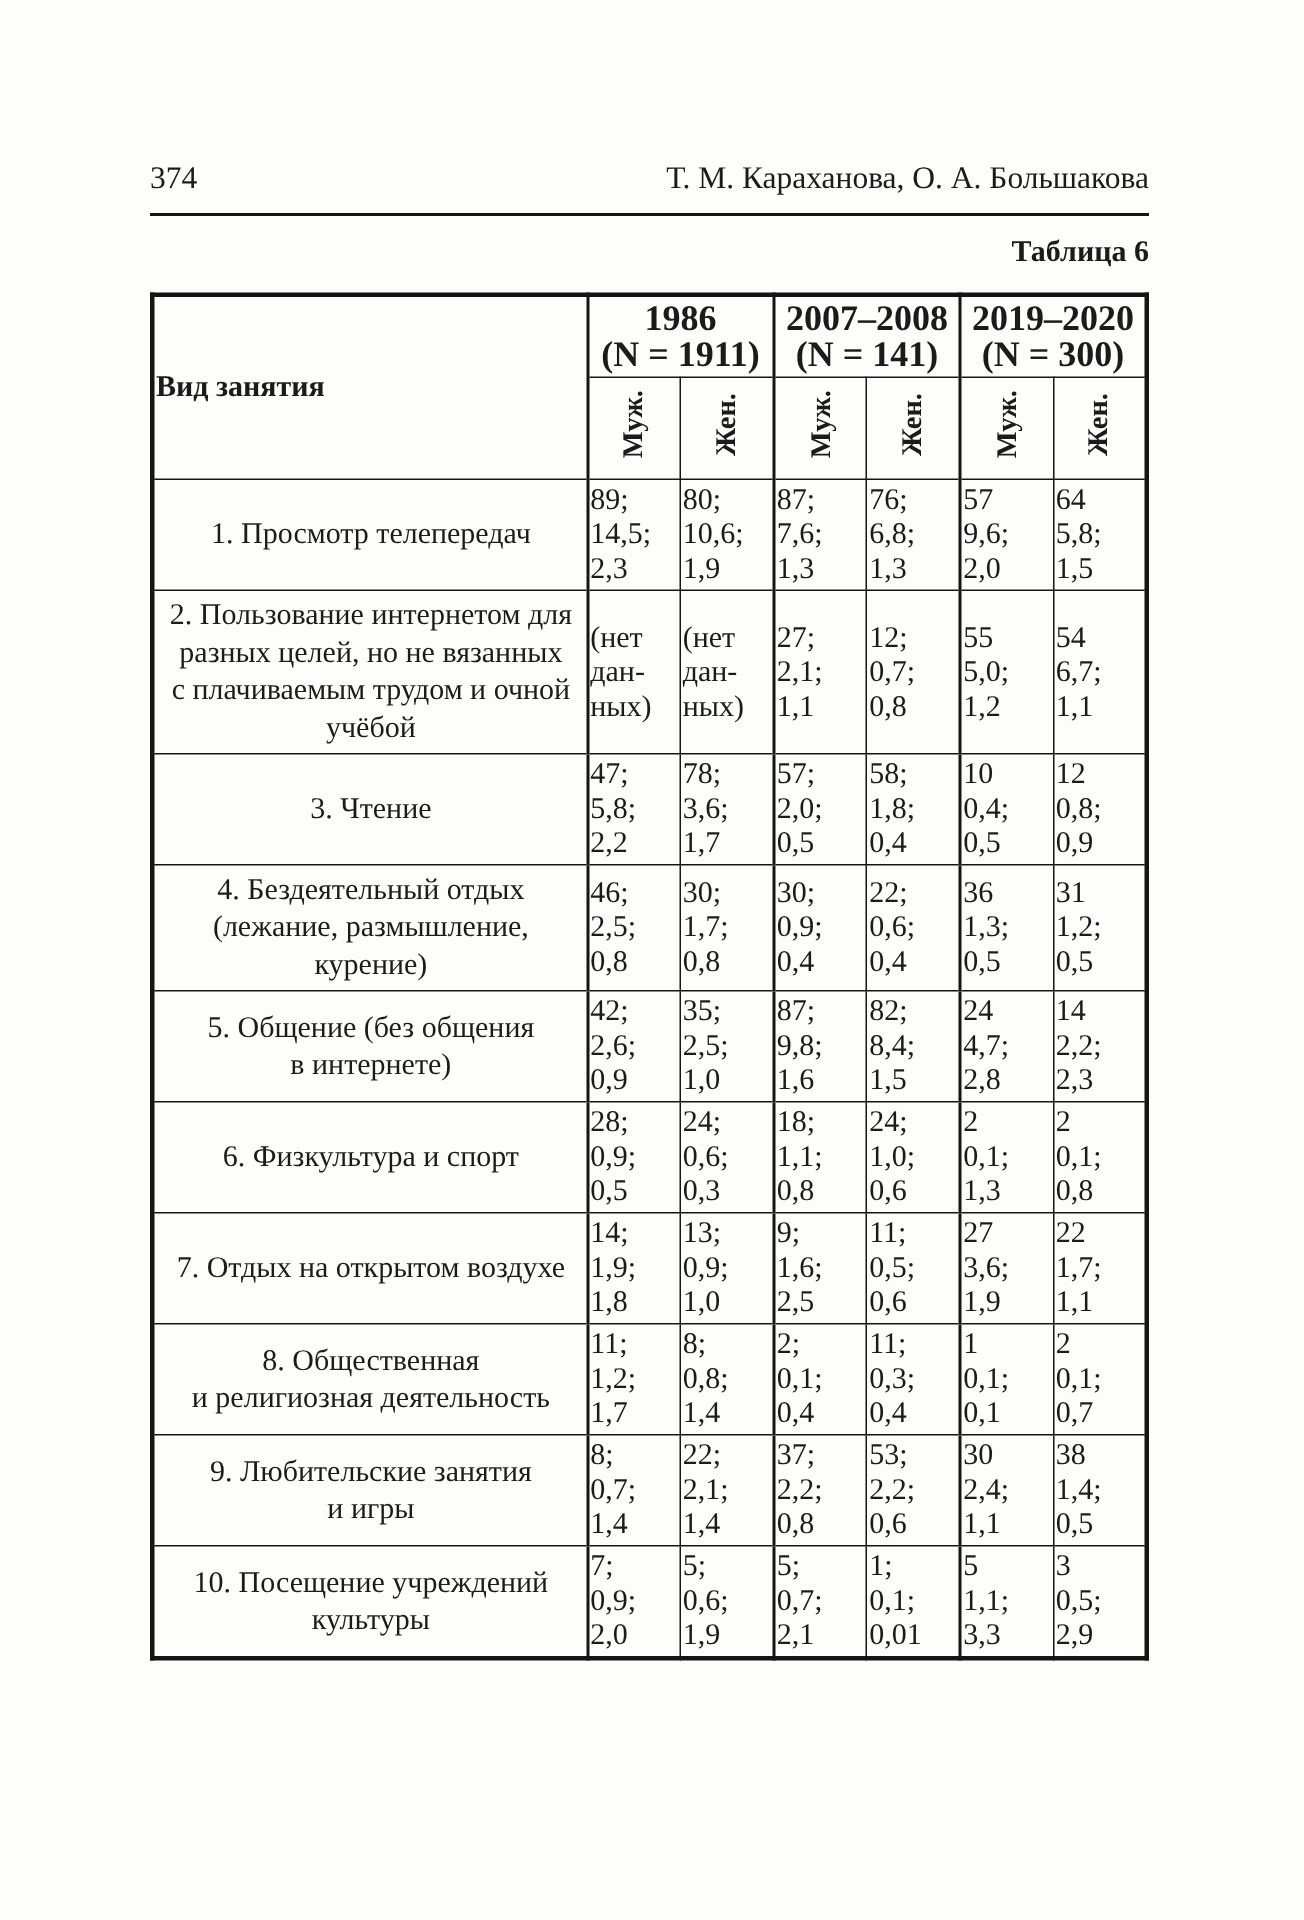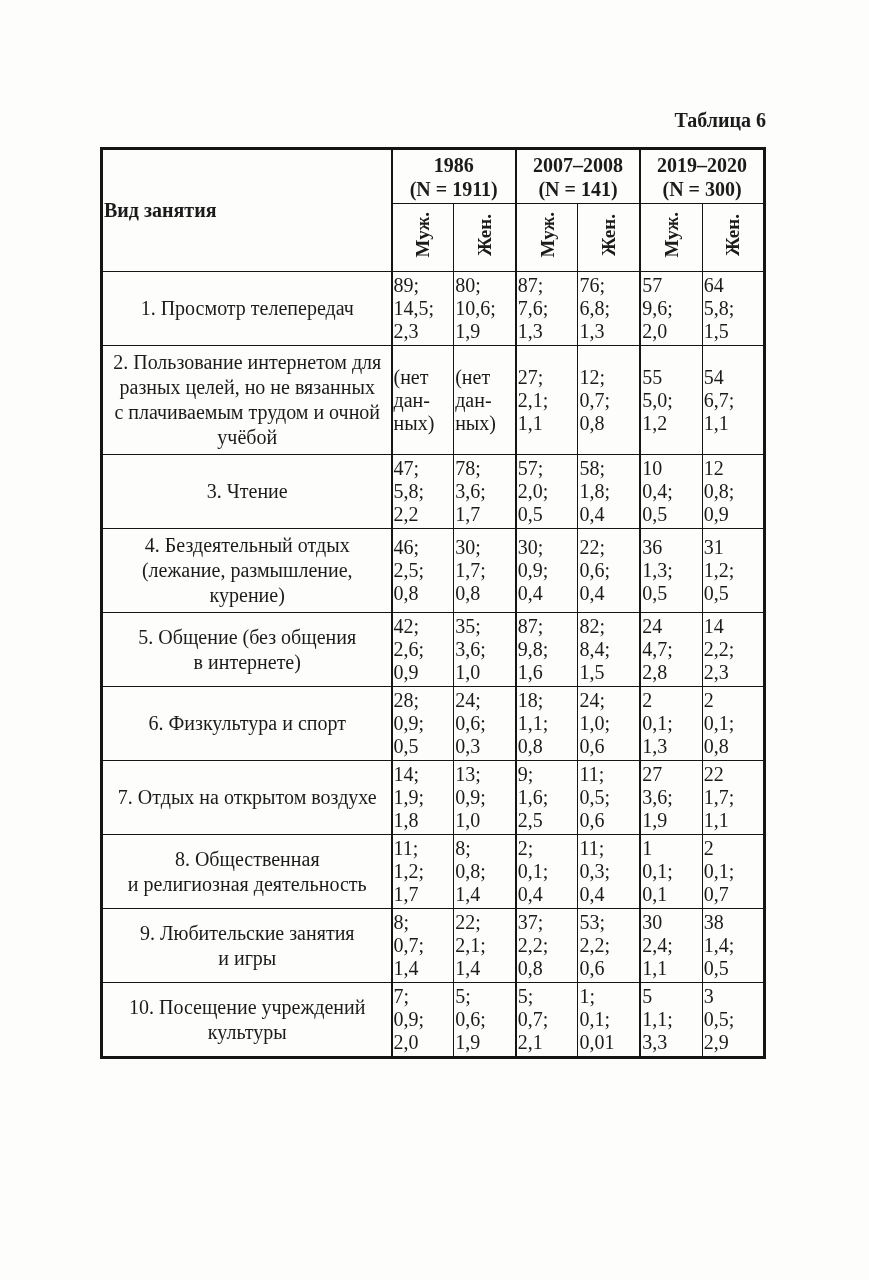--- a/index.html
+++ b/index.html
@@ -27,21 +27,21 @@
     justify-content: space-between;
     align-items: baseline;
     font-size: 21px;
     padding-bottom: 11px;
     border-bottom: 2px solid #151515;
   }
   .table-caption {
     text-align: right;
     font-weight: bold;
     font-size: 20px;
-    margin-top: 3px;
+    margin-top: 13px;
   }
   .doc-title {
     text-align: center;
     font-weight: bold;
     font-size: 21px;
     line-height: 28px;
     margin-top: 6px;
     white-space: pre-line;
   }
   .doc-title .italic {
@@ -62,21 +62,21 @@
   th.activity-header {
     width: 290px;
     font-weight: bold;
     font-size: 20px;
     text-align: left;
     border-right: 2px solid #151515;
     border-bottom: 2px solid #151515;
   }
   th.group-header {
     font-weight: bold;
-    font-size: 20px;
+    font-size: 24px;
     line-height: 24px;
     text-align: center;
     padding: 3px 0 2px 0;
   }
   th.gender-header {
     height: 68px;
     font-weight: bold;
     font-size: 19px;
     text-align: center;
     vertical-align: middle;
@@ -109,20 +109,24 @@
     padding: 2px 1px;
     white-space: pre-line;
   }
 </style>
 </head>
 <body>
 
 <div class="page">
   <div class="content">
 
+    <div class="running-header">
+      <span>374</span>
+      <span>Т. М. Караханова, О. А. Большакова</span>
+    </div>
 
     <div class="table-caption">Таблица 6</div>
 
 
     <table class="data-table">
       <thead>
         <tr>
           <th class="activity-header" rowspan="2">Вид занятия</th>
           <th class="group-header group-start" colspan="2">
             <div>1986</div>
@@ -240,21 +244,21 @@
 0,5</td>
   </tr>
 
   <tr>
     <td class="label-cell">5. Общение (без общения
 в интернете)</td>
     <td class="num-cell group-start">42;
 2,6;
 0,9</td>
     <td class="num-cell">35;
-3,6;
+2,5;
 1,0</td>
     <td class="num-cell group-start">87;
 9,8;
 1,6</td>
     <td class="num-cell">82;
 8,4;
 1,5</td>
     <td class="num-cell group-start">24
 4,7;
 2,8</td>

